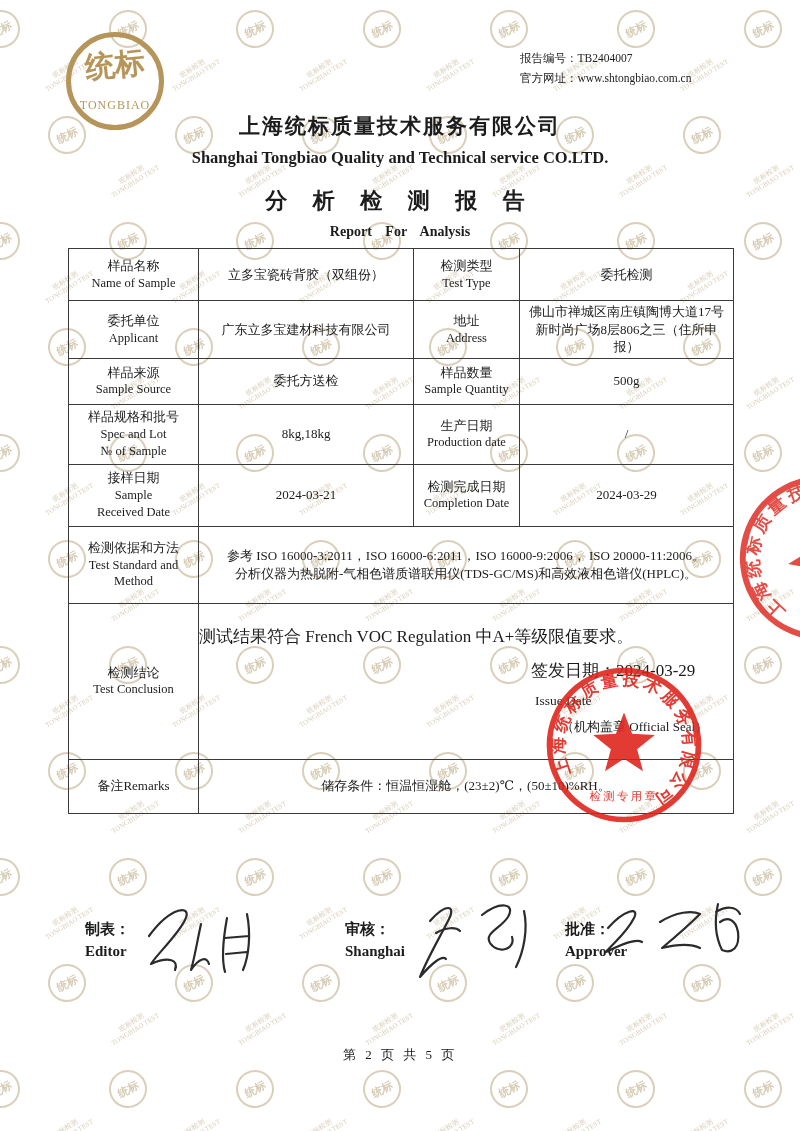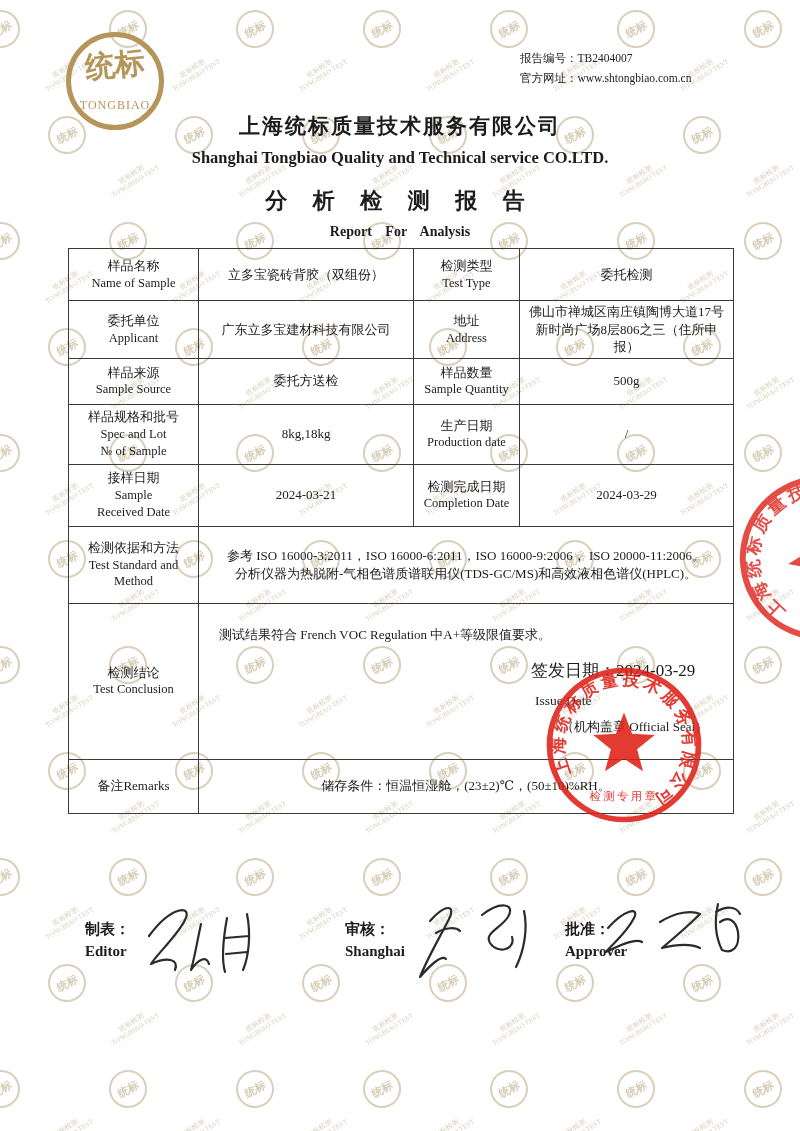--- a/index.html
+++ b/index.html
@@ -41,21 +41,21 @@
   }
   table.report td{
     border:1px solid #3a3a3a;text-align:center;vertical-align:middle;
     font-size:13px;line-height:1.35;padding:2px 4px;word-break:break-word;
   }
   td.lab .cn{display:block;font-size:13px;}
   td.lab .en{display:block;font-size:12.5px;}
   td.longtxt{text-align:left;padding:4px 8px;line-height:2.05;}
   td.addr{font-size:12.5px;line-height:1.55;}
   .concl-cell{position:relative;text-align:left;vertical-align:top;}
-  .concl-line{position:absolute;left:20px;top:22px;font-size:13px;}
+  .concl-line{position:absolute;left:0;top:22px;font-size:17px;}
   .issue-line{position:absolute;left:332px;top:56px;font-size:17px;}
   .issue-en{position:absolute;left:336px;top:88px;font-size:13.5px;}
   .seal-note{position:absolute;left:362px;top:114px;font-size:13px;}
   
   #seal-main{position:absolute;left:543px;top:664px;width:162px;height:162px;z-index:3;opacity:.88;}
   #seal-partial{position:absolute;left:736px;top:472px;width:172px;height:172px;z-index:3;opacity:.8;transform:rotate(-28deg);}
   
   .sig-row{position:absolute;left:0;top:918px;width:100%;z-index:2;}
   .sig-group{position:absolute;font-weight:bold;}
   .sig-cn{font-size:15px;line-height:22px;}
@@ -726,14 +726,15 @@
     <path d="M34 40 C44 34 54 34 58 38"></path>
     <path d="M80 22 C98 8 114 10 106 24 C98 36 82 40 88 50 C96 62 114 56 110 44"></path>
     <path d="M122 18 C126 36 122 58 114 74"></path>
   </svg>
   <svg class="sig-svg" style="left:588px;top:888px" width="160" height="80">
     <path d="M20 40 C36 22 52 18 46 30 C38 46 24 56 18 64 C34 56 48 50 54 54"></path>
     <path d="M72 34 C88 24 104 22 112 26 C100 38 86 50 74 60 C90 56 104 56 112 60"></path>
     <path d="M130 16 C126 34 128 50 134 62 C144 66 152 60 150 44 C148 32 140 28 132 34 M128 24 C138 18 148 18 152 26"></path>
   </svg>
 
+  <div class="footer">第 2 页 共 5 页</div>
 
 </div>
 
 </body></html>

